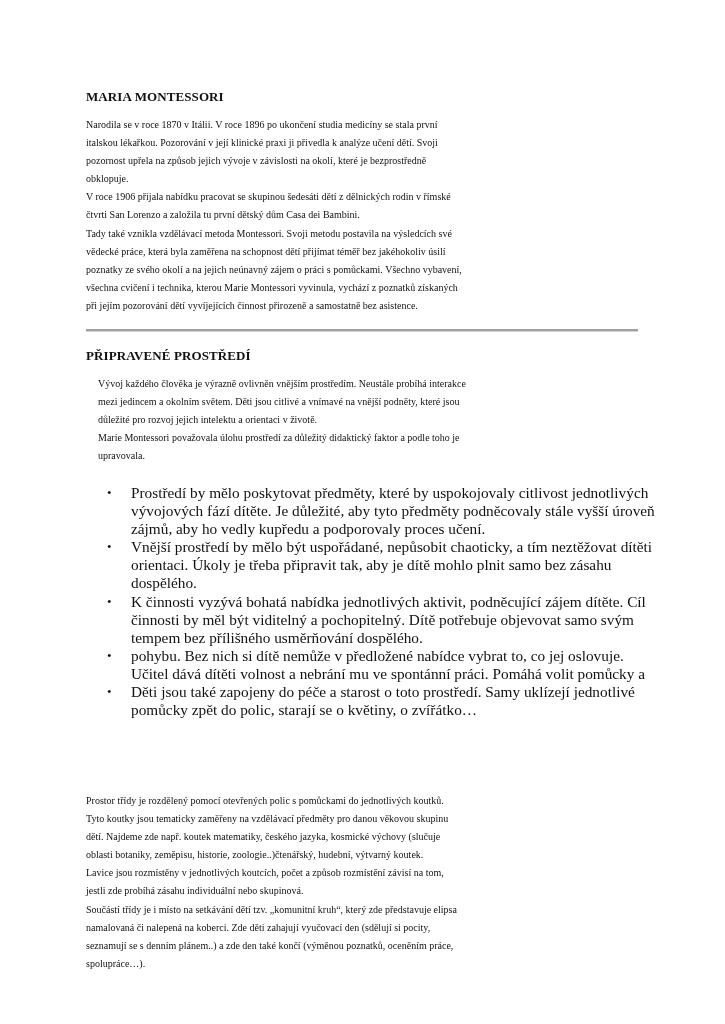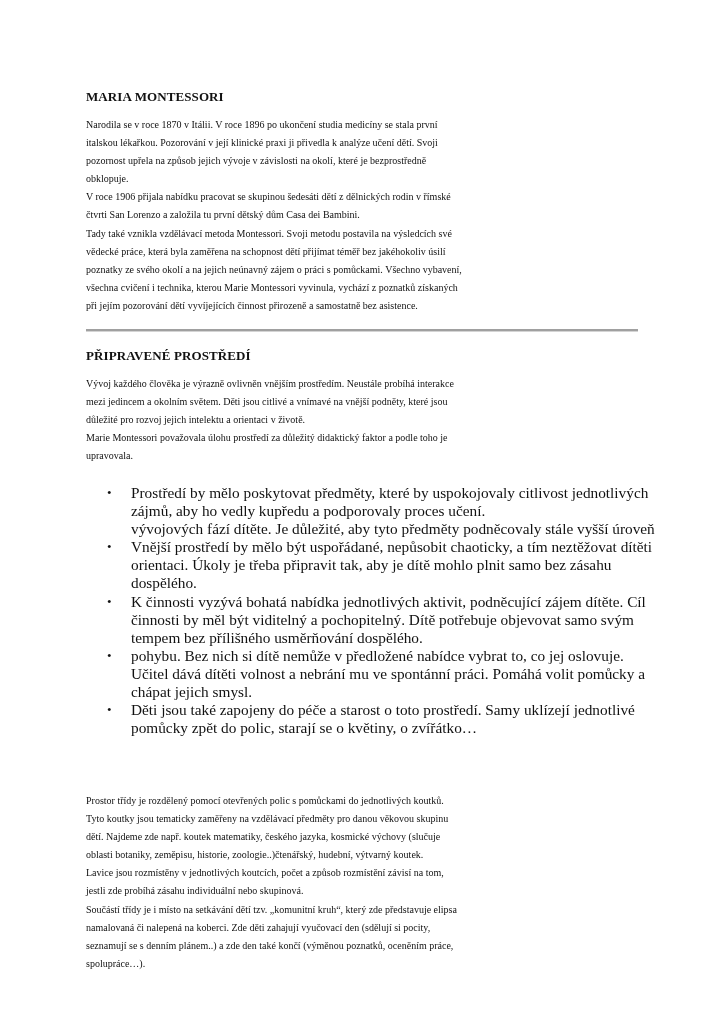--- a/index.html
+++ b/index.html
@@ -94,52 +94,51 @@
     <span class="line">vědecké práce, která byla zaměřena na schopnost dětí přijímat téměř bez jakéhokoliv úsilí</span>
     <span class="line">poznatky ze svého okolí a na jejich neúnavný zájem o práci s pomůckami. Všechno vybavení,</span>
     <span class="line">všechna cvičení i technika, kterou Marie Montessori vyvinula, vychází z poznatků získaných</span>
     <span class="line">při jejím pozorování dětí vyvíjejících činnost přirozeně a samostatně bez asistence.</span>
   </div>
 
   <div class="rule"></div>
 
   <div class="heading" style="top:349px;">PŘIPRAVENÉ PROSTŘEDÍ</div>
 
-  <div class="para" style="top:375px;">
+  <div class="para" style="top:375px;margin-left:12px;">
     <span class="line">Vývoj každého člověka je výrazně ovlivněn vnějším prostředím. Neustále probíhá interakce</span>
     <span class="line">mezi jedincem a okolním světem. Děti jsou citlivé a vnímavé na vnější podněty, které jsou</span>
     <span class="line">důležité pro rozvoj jejich intelektu a orientaci v životě.</span>
     <span class="line">Marie Montessori považovala úlohu prostředí za důležitý didaktický faktor a podle toho je</span>
     <span class="line">upravovala.</span>
   </div>
 
   <ul class="bullets">
     <li>
       <span class="bullet">•</span>
       <span class="line">Prostředí by mělo poskytovat předměty, které by uspokojovaly citlivost jednotlivých</span>
+      <span class="line">vývojových fází dítěte. Je důležité, aby tyto předměty podněcovaly stále vyšší úroveň</span>
       <span class="line">zájmů, aby ho vedly kupředu a podporovaly proces učení.</span>
-      <span class="line">vývojových fází dítěte. Je důležité, aby tyto předměty podněcovaly stále vyšší úroveň</span>
     </li>
     <li>
       <span class="bullet">•</span>
       <span class="line">Vnější prostředí by mělo být uspořádané, nepůsobit chaoticky, a tím neztěžovat dítěti</span>
       <span class="line">orientaci. Úkoly je třeba připravit tak, aby je dítě mohlo plnit samo bez zásahu</span>
       <span class="line">dospělého.</span>
     </li>
     <li>
       <span class="bullet">•</span>
       <span class="line">K činnosti vyzývá bohatá nabídka jednotlivých aktivit, podněcující zájem dítěte. Cíl</span>
       <span class="line">činnosti by měl být viditelný a pochopitelný. Dítě potřebuje objevovat samo svým</span>
       <span class="line">tempem bez přílišného usměrňování dospělého.</span>
     </li>
     <li>
       <span class="bullet">•</span>
       <span class="line">pohybu. Bez nich si dítě nemůže v předložené nabídce vybrat to, co jej oslovuje.</span>
       <span class="line">Učitel dává dítěti volnost a nebrání mu ve spontánní práci. Pomáhá volit pomůcky a</span>
-      <span class="line">chápat jejich smysl.</span>
     </li>
     <li>
       <span class="bullet">•</span>
       <span class="line">Děti jsou také zapojeny do péče a starost o toto prostředí. Samy uklízejí jednotlivé</span>
       <span class="line">pomůcky zpět do polic, starají se o květiny, o zvířátko…</span>
     </li>
   </ul>
 
   <div class="para" style="top:752px;margin-top:40px;">
     <span class="line">Prostor třídy je rozdělený pomocí otevřených polic s pomůckami do jednotlivých koutků.</span>

